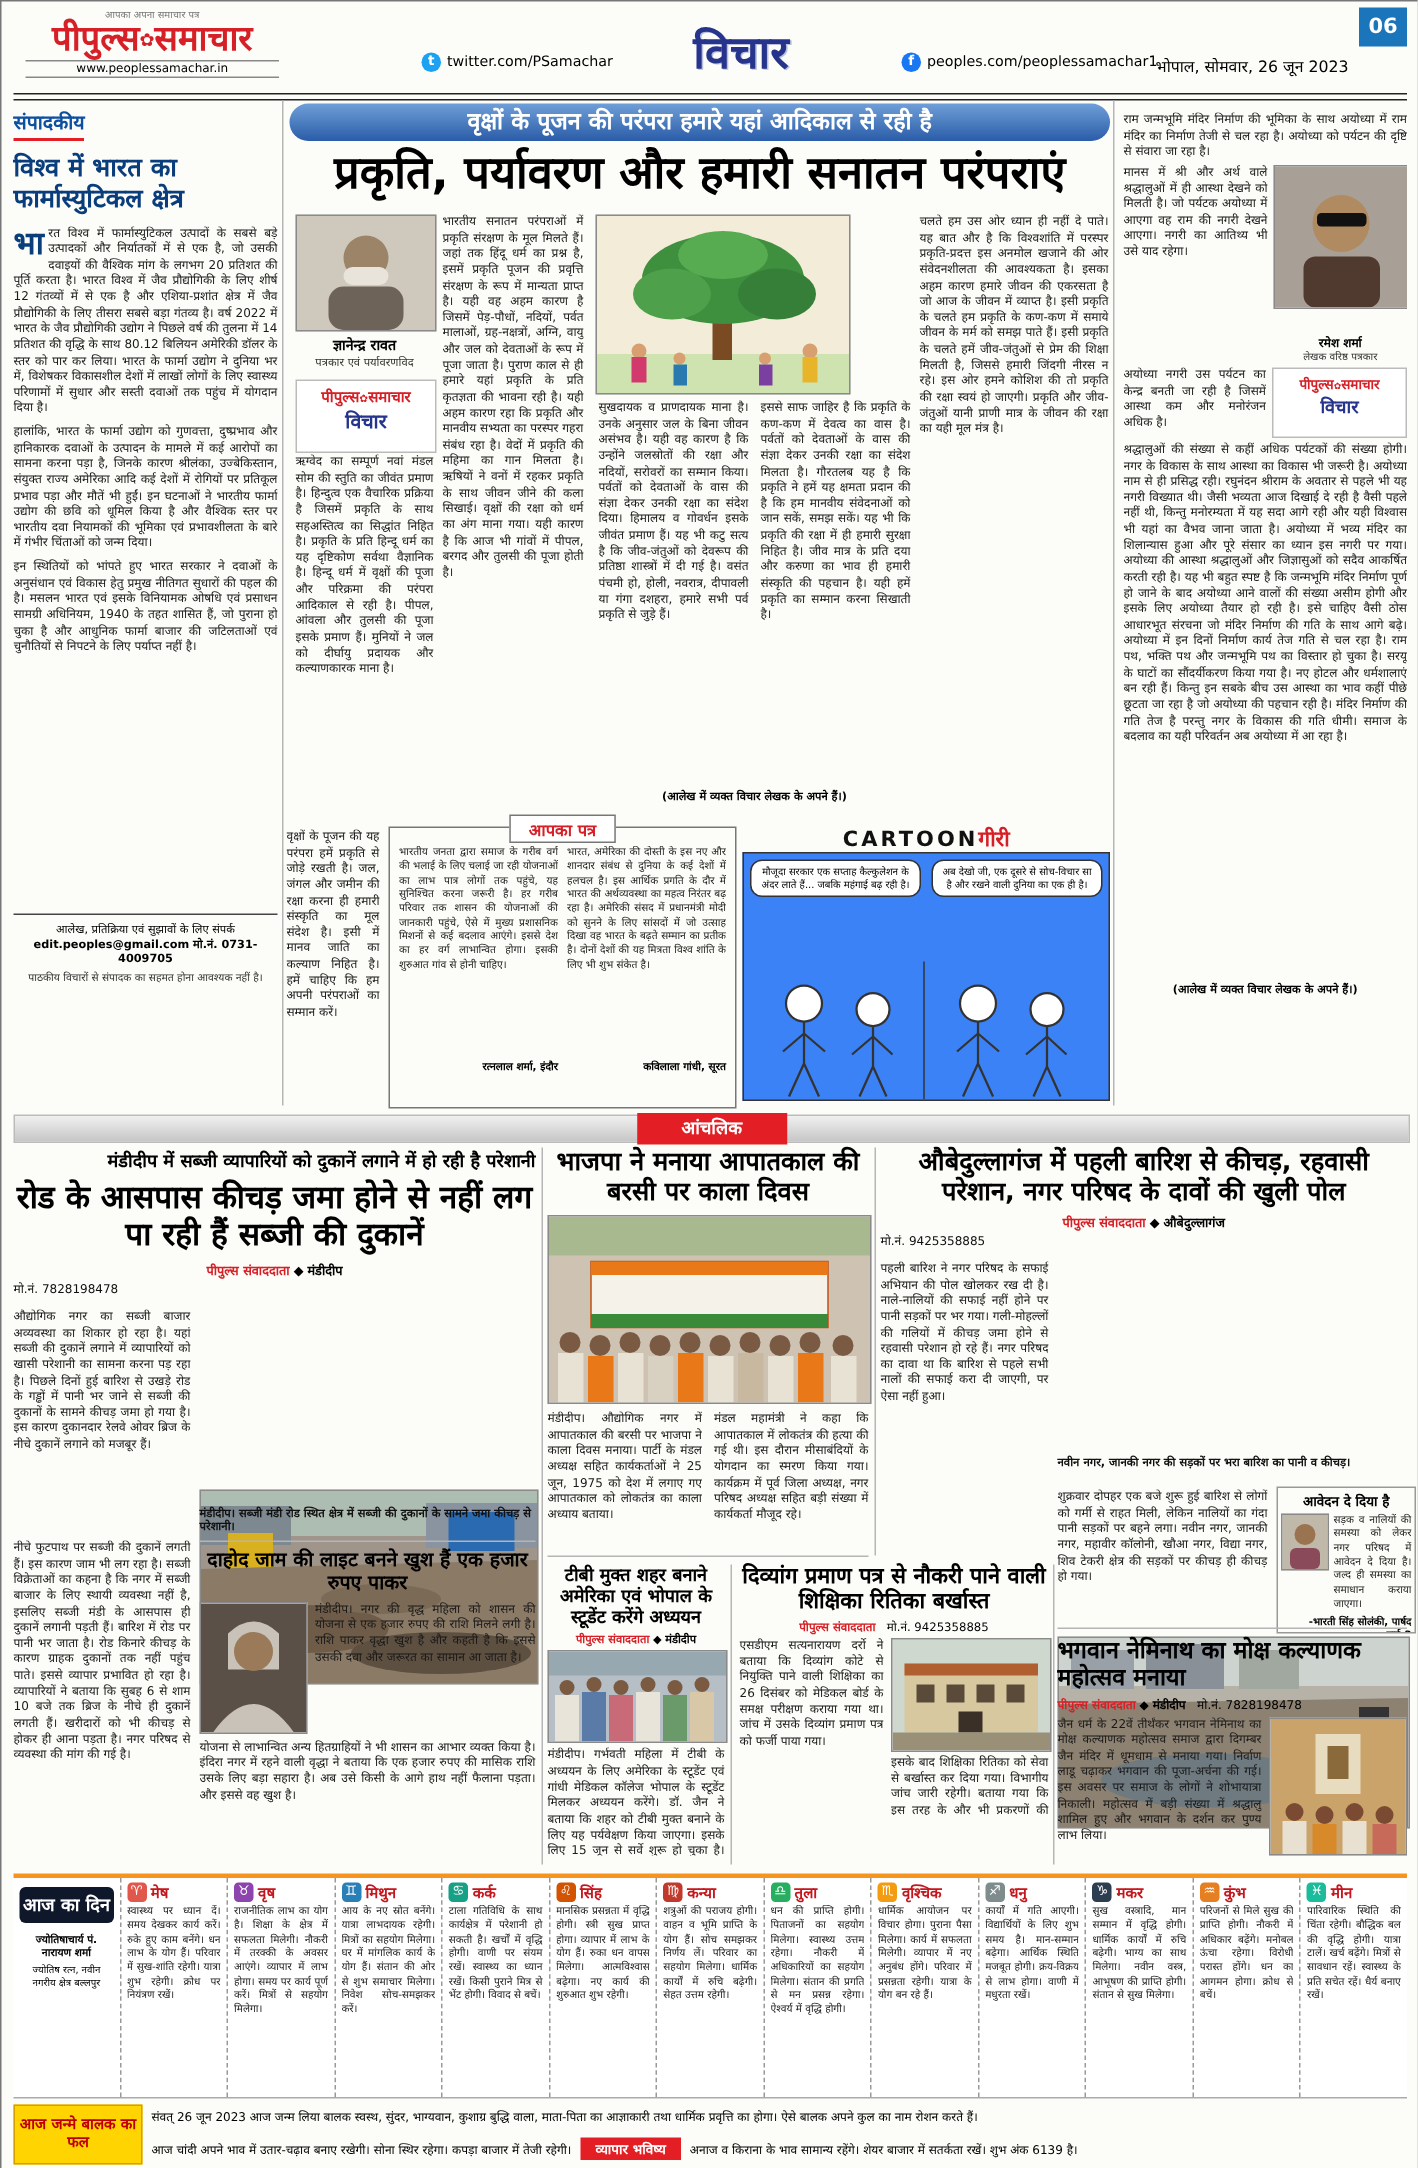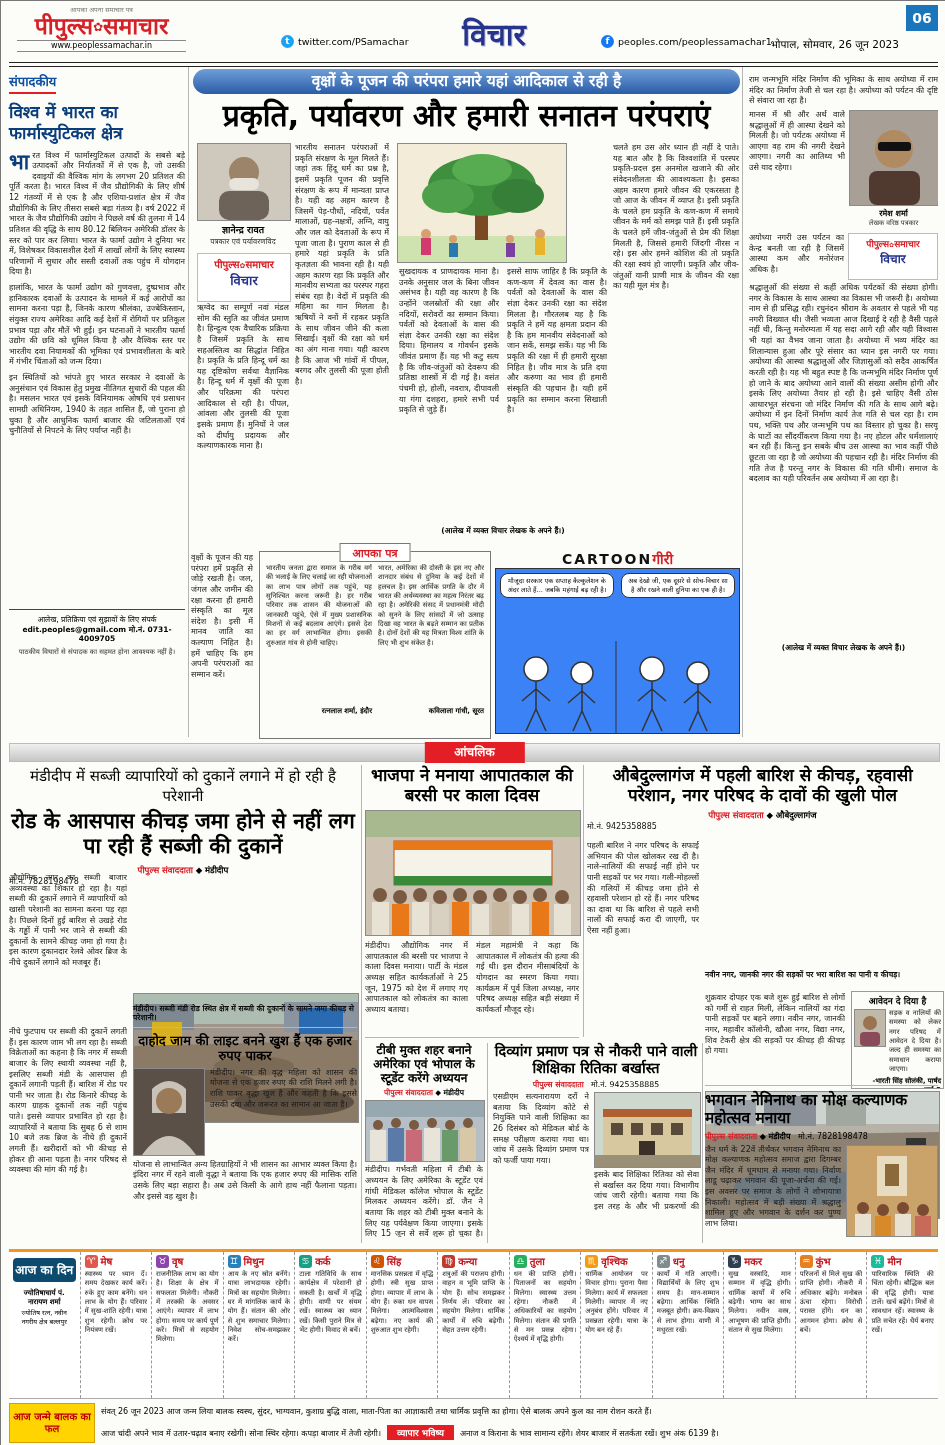--- a/index.html
+++ b/index.html
@@ -176,41 +176,41 @@
       <div class="t" style="width:96px;height:120px">मानस में श्री और अर्थ वाले श्रद्धालुओं में ही आस्था देखने को मिलती है। जो पर्यटक अयोध्या में आएगा वह राम की नगरी देखने आएगा। नगरी का आतिथ्य भी उसे याद रहेगा।</div>
       <div style="width:89px">
         <div class="photo" style="width:89px;height:94px">
           <svg viewBox="0 0 89 94" width="100%" height="100%">
               <rect width="89" height="94" fill="#a8a096"></rect>
               <circle cx="44" cy="38" r="19" fill="#b08a60"></circle>
               <rect x="28" y="31" width="33" height="9" rx="3" fill="#111"></rect>
               <rect x="19" y="60" width="51" height="34" rx="8" fill="#503a30"></rect>
             </svg>
         </div>
-        <div style="font-size:8px;font-weight:bold;text-align:center;margin-top:1px">रमेश शर्मा</div>
+        <div style="font-size:8px;font-weight:bold;text-align:center;margin-top:16px">रमेश शर्मा</div>
         <div style="font-size:6.8px;text-align:center;color:#333">लेखक वरिष्ठ पत्रकार</div>
       </div>
     </div>
     <div style="display:flex;gap:4px;margin-top:3px">
       <div class="t" style="width:96px;height:46px">अयोध्या नगरी उस पर्यटन का केन्द्र बनती जा रही है जिसमें आस्था कम और मनोरंजन अधिक है।</div>
       <div class="brandbox" style="width:89px;height:42px">
         <div style="font-size:9px;font-weight:bold;color:#d61f26"><span>पीपुल्स</span><span style="font-size:6px">✿</span><span>समाचार</span></div>
         <div style="font-size:12px;font-weight:bold;color:#26348b">विचार</div>
       </div>
     </div>
     <div class="t" style="height:356px;margin-top:3px">श्रद्धालुओं की संख्या से कहीं अधिक पर्यटकों की संख्या होगी। नगर के विकास के साथ आस्था का विकास भी जरूरी है। अयोध्या नाम से ही प्रसिद्ध रही। रघुनंदन श्रीराम के अवतार से पहले भी यह नगरी विख्यात थी। जैसी भव्यता आज दिखाई दे रही है वैसी पहले नहीं थी, किन्तु मनोरम्यता में यह सदा आगे रही और यही विश्वास भी यहां का वैभव जाना जाता है। अयोध्या में भव्य मंदिर का शिलान्यास हुआ और पूरे संसार का ध्यान इस नगरी पर गया। अयोध्या की आस्था श्रद्धालुओं और जिज्ञासुओं को सदैव आकर्षित करती रही है। यह भी बहुत स्पष्ट है कि जन्मभूमि मंदिर निर्माण पूर्ण हो जाने के बाद अयोध्या आने वालों की संख्या असीम होगी और इसके लिए अयोध्या तैयार हो रही है। इसे चाहिए वैसी ठोस आधारभूत संरचना जो मंदिर निर्माण की गति के साथ आगे बढ़े। अयोध्या में इन दिनों निर्माण कार्य तेज गति से चल रहा है। राम पथ, भक्ति पथ और जन्मभूमि पथ का विस्तार हो चुका है। सरयू के घाटों का सौंदर्यीकरण किया गया है। नए होटल और धर्मशालाएं बन रही हैं। किन्तु इन सबके बीच उस आस्था का भाव कहीं पीछे छूटता जा रहा है जो अयोध्या की पहचान रही है। मंदिर निर्माण की गति तेज है परन्तु नगर के विकास की गति धीमी। समाज के बदलाव का यही परिवर्तन अब अयोध्या में आ रहा है।</div>
     <div style="font-size:7.5px;font-weight:bold;text-align:center;margin-top:3px">(आलेख में व्यक्त विचार लेखक के अपने हैं।)</div>
   </section>
 
   <div class="abs" style="left:8px;top:742px;width:929px;height:17px;background:linear-gradient(180deg,#f0f0f0,#c6c6c6);border:1px solid #bbb">
     <div style="position:absolute;left:50%;top:-2px;transform:translateX(-50%);background:#e31e24;color:#fff;font-weight:bold;font-size:12px;line-height:21px;height:21px;padding:0 30px">आंचलिक</div>
   </div>
 
   <section class="abs" style="left:8px;top:764px;width:348px">
-    <div style="font-size:15px;font-weight:normal;text-align:center">मंडीदीप में सब्जी व्यापारियों को दुकानें लगाने में हो रही है परेशानी</div>
+    <div style="font-size:12px;font-weight:bold;text-align:right">मंडीदीप में सब्जी व्यापारियों को दुकानें लगाने में हो रही है परेशानी</div>
     <div class="hl" style="font-size:21px;margin-top:4px">रोड के आसपास कीचड़ जमा होने से नहीं लग पा रही हैं सब्जी की दुकानें</div>
     <div class="byrow" style="margin-top:5px"><span class="red b">पीपुल्स संवाददाता</span> <span>◆</span> <span class="b">मंडीदीप</span></div>
     <div class="phone">मो.नं. 7828198478</div>
   </section>
   <div class="t abs" style="left:8px;top:872px;width:118px;height:150px">औद्योगिक नगर का सब्जी बाजार अव्यवस्था का शिकार हो रहा है। यहां सब्जी की दुकानें लगाने में व्यापारियों को खासी परेशानी का सामना करना पड़ रहा है। पिछले दिनों हुई बारिश से उखड़े रोड के गड्ढों में पानी भर जाने से सब्जी की दुकानों के सामने कीचड़ जमा हो गया है। इस कारण दुकानदार रेलवे ओवर ब्रिज के नीचे दुकानें लगाने को मजबूर हैं।</div>
   <div class="photo abs" style="left:132px;top:872px;width:224px;height:128px">
     <svg viewBox="0 0 224 128" width="100%" height="100%">
         <rect width="224" height="128" fill="#9f958a"></rect>
         <rect width="224" height="30" fill="#aebdb2"></rect>
         <rect x="0" y="10" width="60" height="26" fill="#7d8890"></rect>
@@ -407,21 +407,21 @@
               <rect x="48" y="68" width="16" height="22" fill="#e8e0d0"></rect>
               <rect x="68" y="70" width="16" height="20" fill="#c86a5a"></rect>
             </g>
           </svg>
       </div>
     </div>
   </section>
 
   <section class="abs h-strip" style="left:8px;top:1248px;width:929px;height:146px">
     <div class="h-cell" style="text-align:center">
-      <div style="background:#0c4a6e;color:#fff;font-weight:bold;font-size:12px;border-radius:4px;padding:5px 2px;line-height:1.2;margin-top:4px">आज का दिन</div>
+      <div style="background:#0f172a;color:#fff;font-weight:bold;font-size:12px;border-radius:4px;padding:5px 2px;line-height:1.2;margin-top:4px">आज का दिन</div>
       <div style="font-size:7px;font-weight:bold;margin-top:6px">ज्योतिषाचार्य पं. नारायण शर्मा</div>
       <div style="font-size:6.5px;margin-top:2px">ज्योतिष रत्न, नवीन नगरीय क्षेत्र बल्लपुर</div>
     </div>
     <div class="h-cell">
         <div class="h-head">
           <span class="h-ico">♈</span>
           <span class="h-name">मेष</span>
         </div>
         <div class="t7" style="height:118px">स्वास्थ्य पर ध्यान दें। समय देखकर कार्य करें। रुके हुए काम बनेंगे। धन लाभ के योग हैं। परिवार में सुख-शांति रहेगी। यात्रा शुभ रहेगी। क्रोध पर नियंत्रण रखें।</div>
       </div>

